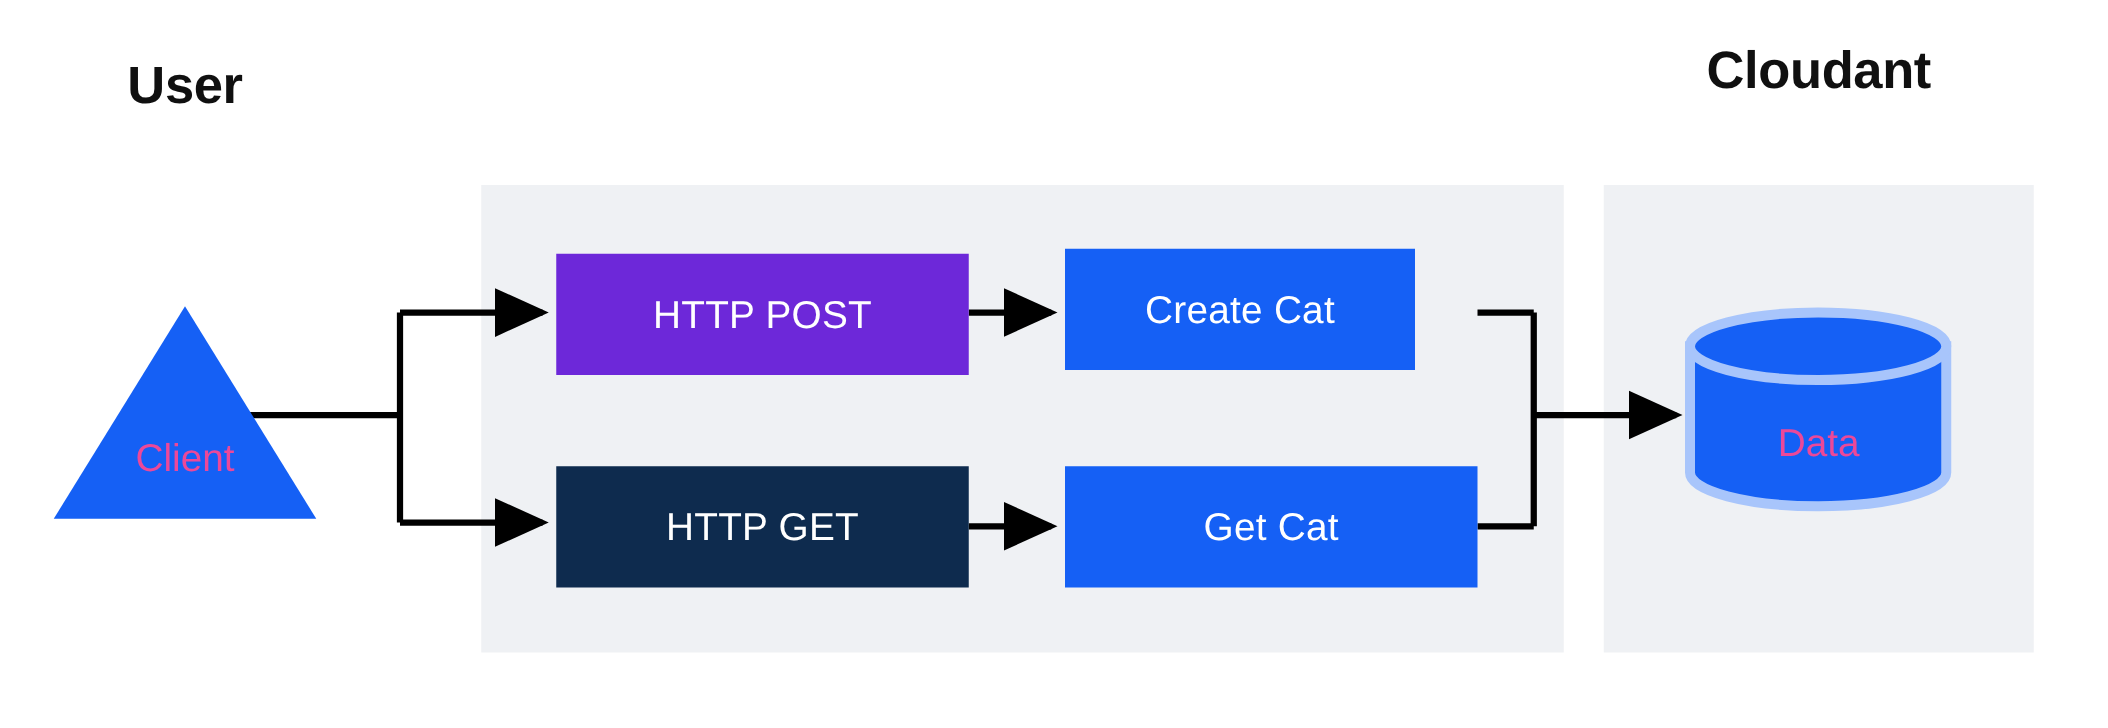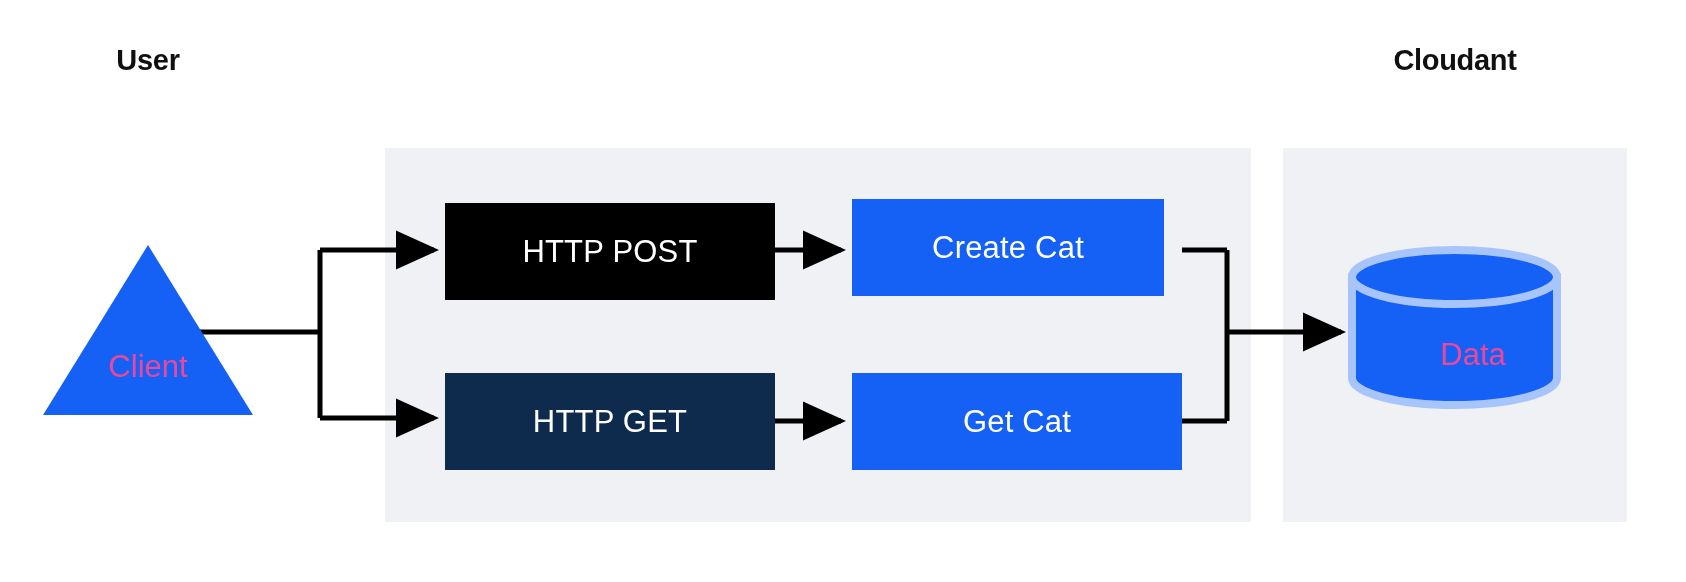--- a/index.html
+++ b/index.html
@@ -13,21 +13,21 @@
   #canvas {
     position: relative;
     width: 1686px;
     height: 582px;
     background: #ffffff;
     overflow: hidden;
   }
   .col-title {
     position: absolute;
     font-weight: bold;
-    font-size: 29px;
+    font-size: 42px;
     color: #101010;
     letter-spacing: -0.3px;
     white-space: nowrap;
     text-align: center;
     transform: translateX(-50%);
   }
   .panel {
     position: absolute;
     background: #eff1f4;
   }
@@ -58,21 +58,21 @@
 </style>
 </head>
 <body>
 
 <div id="canvas">
 
   <div class="panel" style="left:385px; top:148px; width:866px; height:374px;"></div>
   <div class="panel" style="left:1283px; top:148px; width:344px; height:374px;"></div>
 
   <div class="col-title" style="left:148px; top:44px;">User</div>
-  <div class="col-title" style="left:1455px; top:44px;">Cloudant</div>
+  <div class="col-title" style="left:1455px; top:32px;">Cloudant</div>
 
   <svg class="svg-layer" viewBox="0 0 1686 582" xmlns="http://www.w3.org/2000/svg">
     <defs>
       <marker id="arrow" markerWidth="9" markerHeight="9" refX="7.6" refY="4.5" orient="auto" markerUnits="strokeWidth">
         <path d="M0,0.6 L8.6,4.5 L0,8.4 z" fill="#000000"></path>
       </marker>
     </defs>
 
     <path d="M 196 332 L 320 332" stroke="#000000" stroke-width="5" fill="none"></path>
 
@@ -96,26 +96,26 @@
 
     <polygon points="148,245 253,415 43,415" fill="#1560f5"></polygon>
 
     <g>
       <path d="M 1352 277 L 1352 378 A 102.5 27 0 0 0 1557 378 L 1557 277 Z" fill="#1560f5" stroke="#a8c5fb" stroke-width="8"></path>
       <ellipse cx="1454.5" cy="277" rx="102.5" ry="27" fill="#1560f5" stroke="#a8c5fb" stroke-width="8"></ellipse>
     </g>
   </svg>
 
   <div class="shape-label" style="left:148px; top:367px;">Client</div>
-  <div class="shape-label" style="left:1455px; top:355px;margin-left:18px;">Data</div>
+  <div class="shape-label" style="left:1455px; top:355px;">Data</div>
 
-  <div class="node-box" style="left:445px; top:203px; width:330px; height:97px; background:#000000;">
+  <div class="node-box" style="left:445px; top:203px; width:330px; height:97px; background:#6d28d9;">
     <span>HTTP POST</span>
   </div>
-  <div class="node-box" style="left:852px; top:199px; width:312px; height:97px; background:#1560f5;">
+  <div class="node-box" style="left:852px; top:199px; width:280px; height:97px; background:#1560f5;">
     <span>Create Cat</span>
   </div>
   <div class="node-box" style="left:852px; top:373px; width:330px; height:97px; background:#1560f5;">
     <span>Get Cat</span>
   </div>
   <div class="node-box" style="left:445px; top:373px; width:330px; height:97px; background:#0e2b4e;">
     <span>HTTP GET</span>
   </div>
 
 </div>

